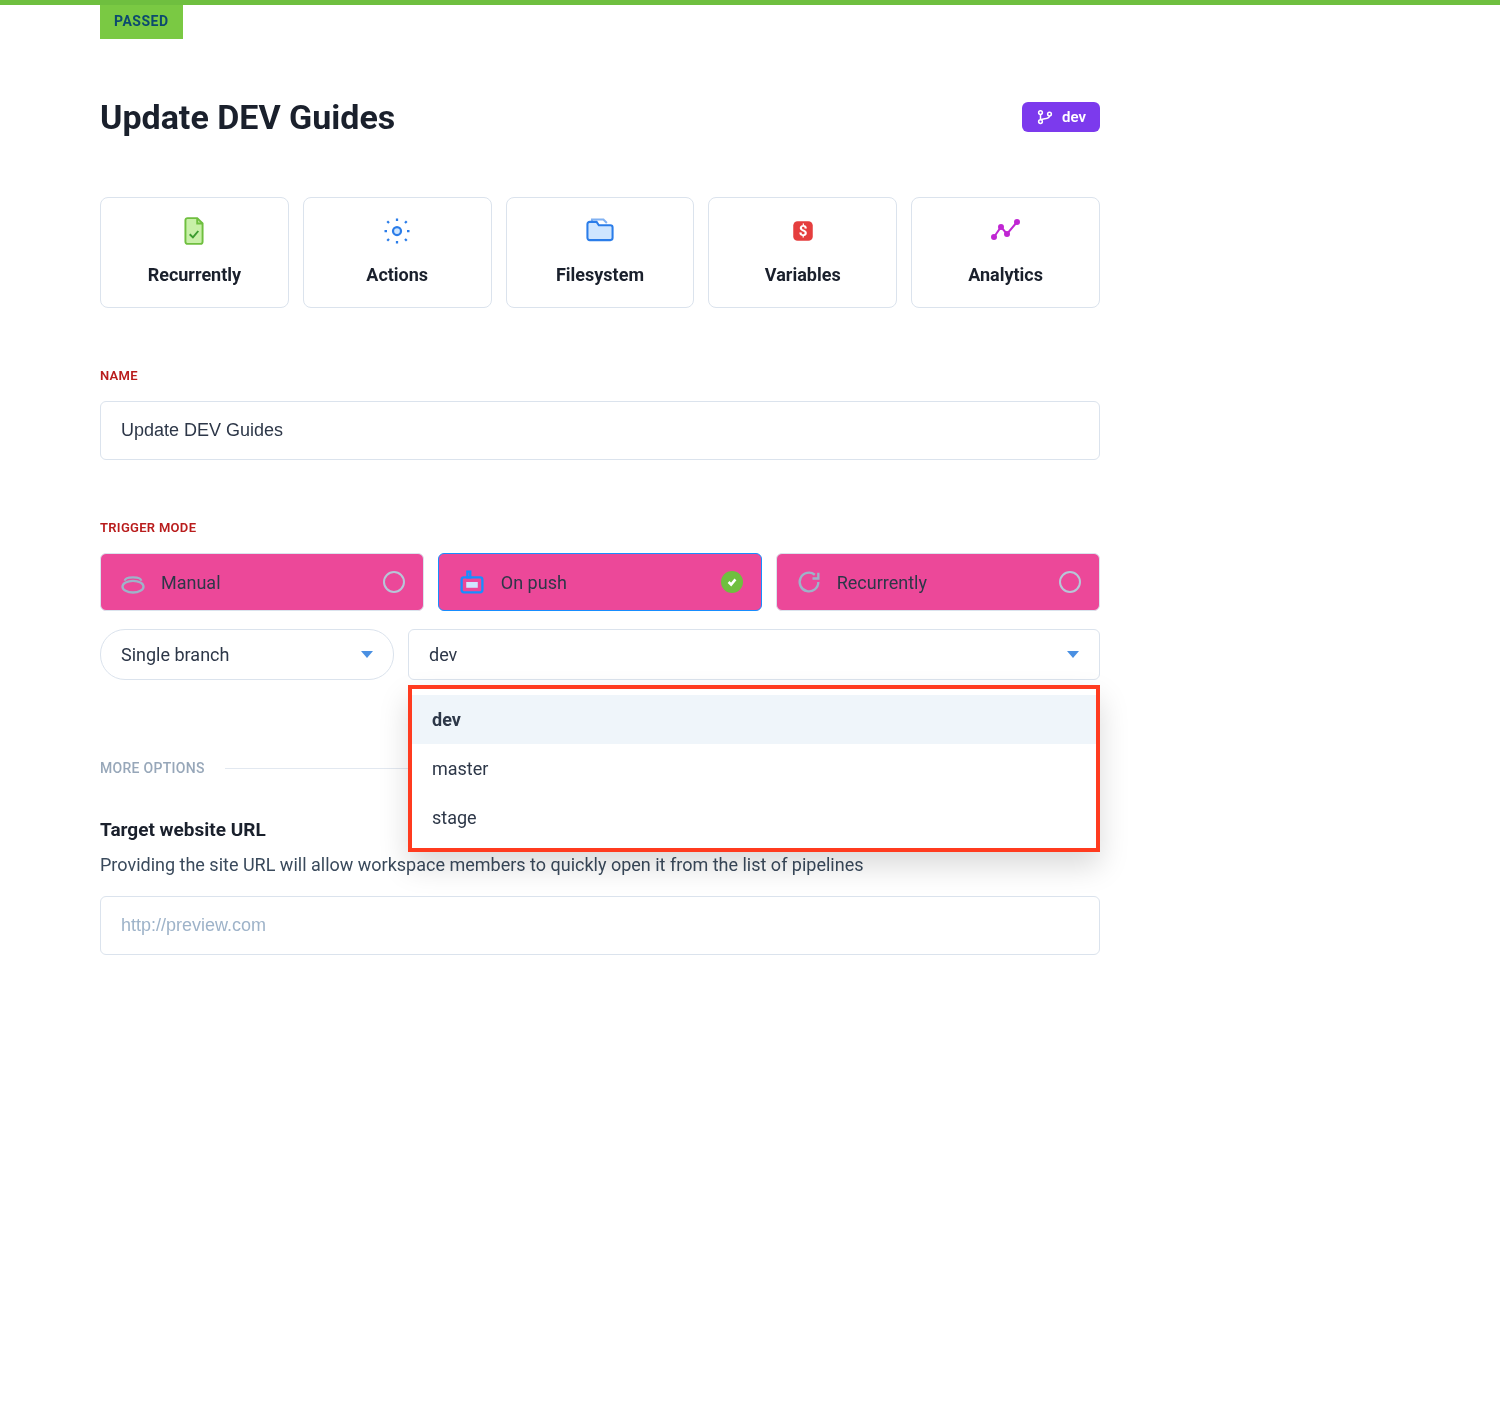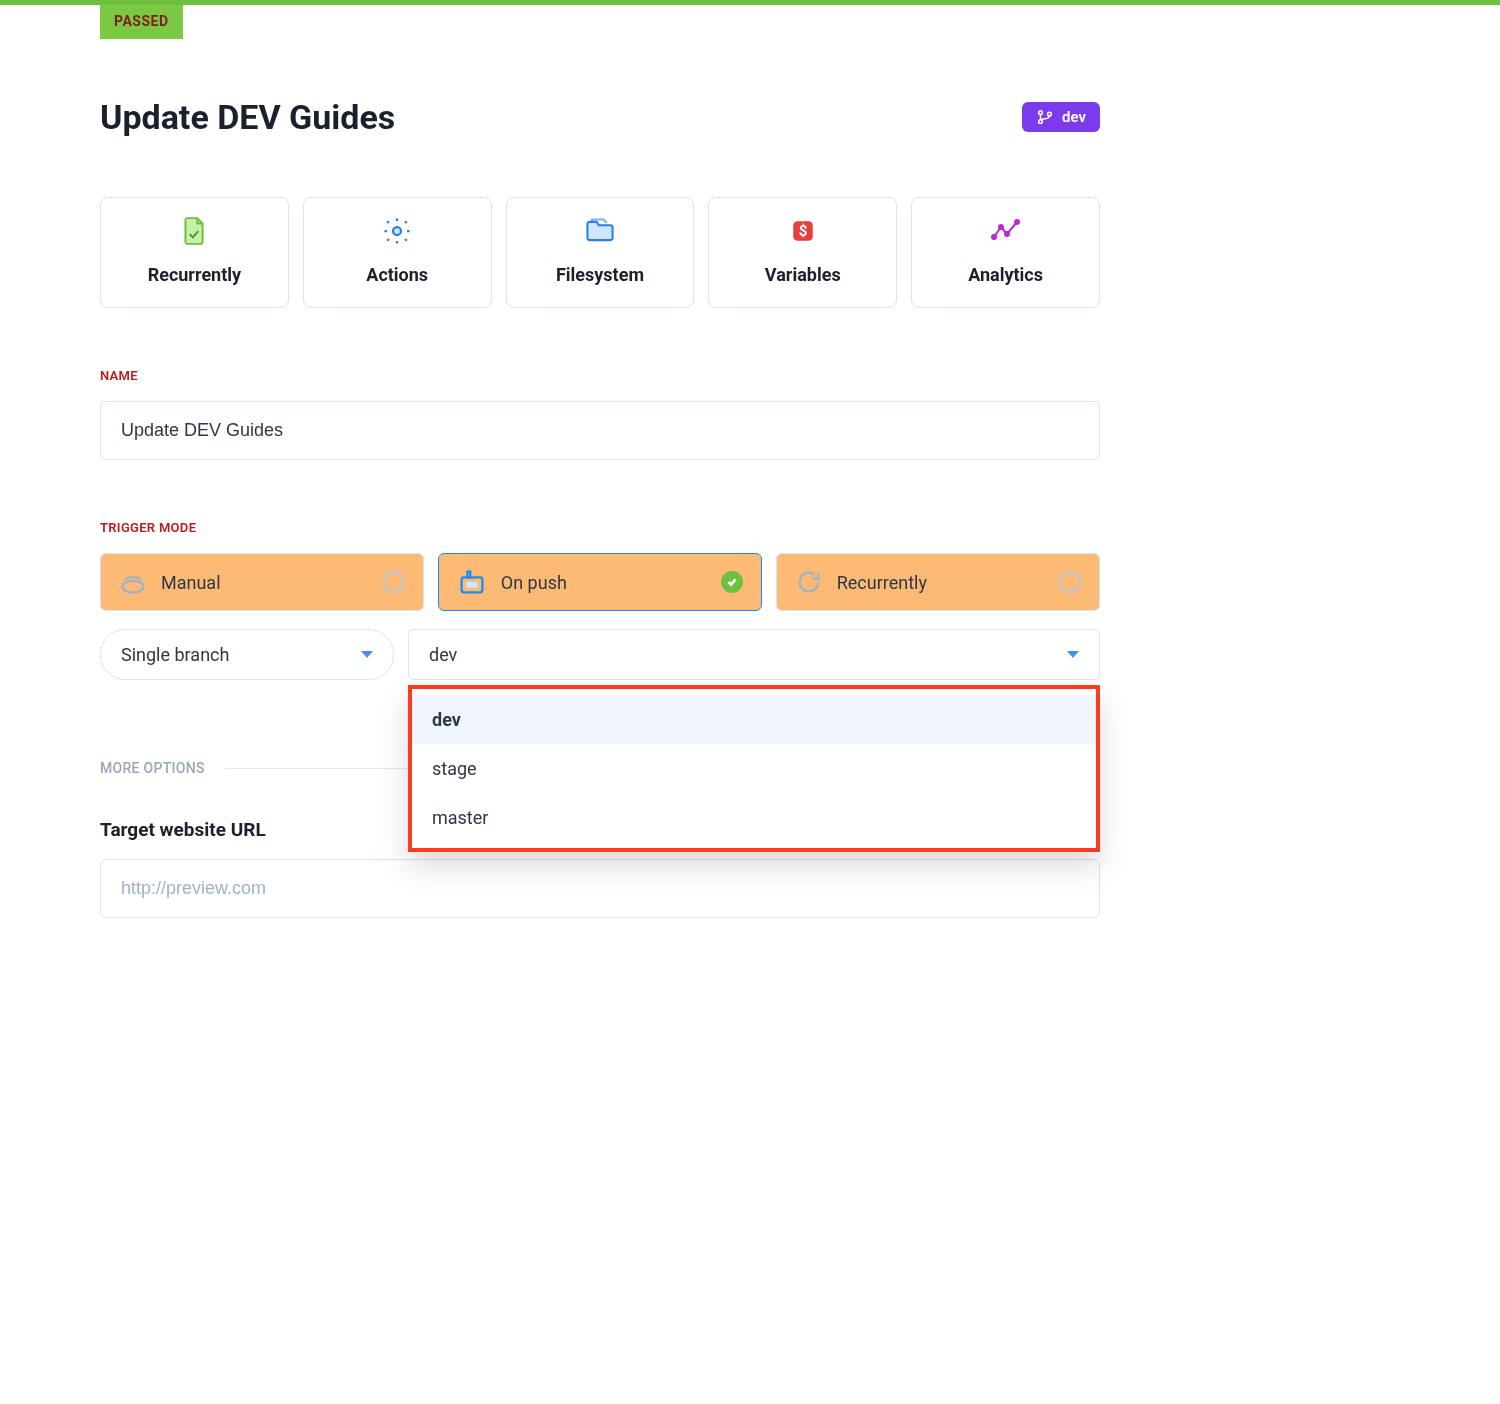--- a/index.html
+++ b/index.html
@@ -8,21 +8,21 @@
       background: #fff;
       color: #2d3748;
       width: 1500px;
       overflow-x: hidden;
     }
     .top-bar { height: 5px; background: #6fbf3f; width: 100%; }
     .page { max-width: 1000px; margin: 0 auto 0 100px; padding-bottom: 40px; }
     .status-badge {
       display: inline-block;
       background: #7ac943;
-      color: #7f1d1d;
+      color: #0c4a6e;
       font-weight: 700;
       font-size: 14px;
       letter-spacing: 0.5px;
       padding: 8px 14px 10px;
     }
     .header-row {
       display: flex;
       justify-content: space-between;
       align-items: center;
       margin-top: 58px;
@@ -101,21 +101,21 @@
     .trigger-row { display: flex; gap: 14px; margin-top: 18px; }
     .trigger-card {
       flex: 1;
       border: 1px solid #dbe3ed;
       border-radius: 6px;
       padding: 14px 18px;
       display: flex;
       align-items: center;
       justify-content: space-between;
       cursor: pointer;
-      background: #fdba74;
+      background: #ec4899;
     }
     .trigger-card.active { border: 1.5px solid #178eff; padding: 13.5px 17.5px; gap: 44px; }
     .trigger-left { display: flex; align-items: center; gap: 14px; }
     .trigger-label { font-size: 18px; color: #2d3748; }
     .radio-empty {
       width: 22px; height: 22px;
       border: 2px solid #b7c6d8;
       border-radius: 50%;
     }
     .radio-check {
@@ -288,27 +288,28 @@
       <span>Single branch</span>
       <div class="caret-down"></div>
     </div>
     <div class="dropdown-wrap">
       <div class="select-box wide">
         <span>dev</span>
         <div class="caret-down"></div>
       </div>
       <div class="dropdown-panel">
         <div class="dropdown-item selected">dev</div>
+        <div class="dropdown-item">master</div>
         <div class="dropdown-item">stage</div>
-        <div class="dropdown-item">master</div>
       </div>
     </div>
   </div>
 
   <div class="more-row">
     <div class="more-label">MORE OPTIONS</div>
     <div class="more-line"></div>
   </div>
 
   <div class="sub-title">Target website URL</div>
+  <div class="sub-desc">Providing the site URL will allow workspace members to quickly open it from the list of pipelines</div>
   <input type="text" class="text-input" placeholder="http://preview.com" style="">
 
 </div>
 
 </body></html>

